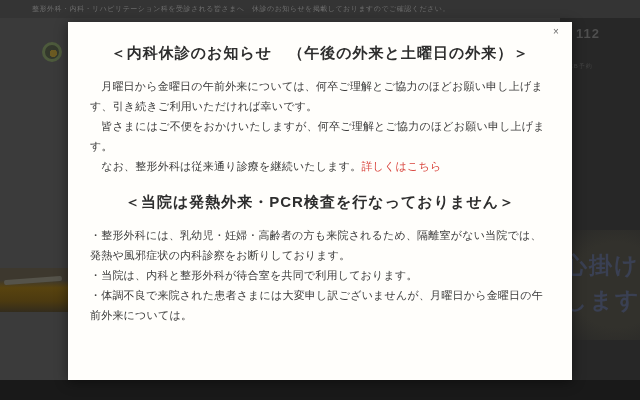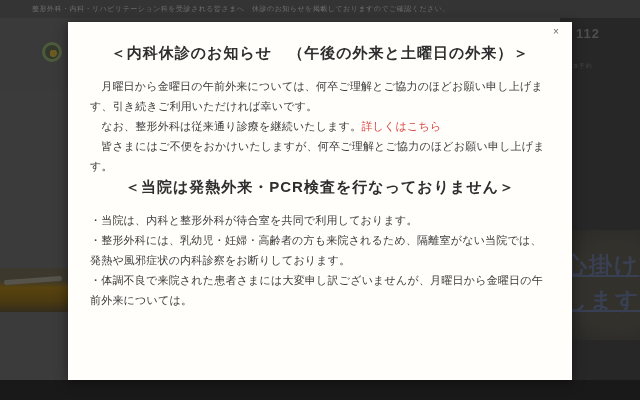--- a/index.html
+++ b/index.html
@@ -39,21 +39,21 @@
     position: absolute; left: 562px; top: 62px;
     font-size: 6px; color: #454545; letter-spacing: 1px;
   }
   .hero-patch {
     position: absolute; left: 560px; top: 230px; width: 80px; height: 110px;
     background: radial-gradient(ellipse at 70% 50%, #32312c 0 55%, #272727 100%);
   }
   .hero-text {
     position: absolute; left: 564px; top: 248px;
     font-size: 23px; font-weight: bold; color: #3a4053;
-    letter-spacing: 2px; line-height: 1.5; white-space: nowrap; text-decoration: underline;
+    letter-spacing: 2px; line-height: 1.5; white-space: nowrap;
   }
   .photo-band {
     position: absolute; left: 0; top: 268px; width: 68px; height: 44px;
     background: linear-gradient(180deg, #3d382e 0 28%, #58430f 45%, #4c3a10 75%, #332c1d 100%);
   }
   .photo-band .streak {
     position: absolute; left: 4px; top: 10px; width: 58px; height: 5px;
     background: #55534a; transform: rotate(-4deg); border-radius: 2px;
   }
   .bottom-band {
@@ -73,21 +73,21 @@
     width: 16px; height: 16px;
     font-size: 10px; line-height: 16px; text-align: center;
     color: #6c6c6c; cursor: pointer; background: none; border: none;
     font-family: inherit;
   }
   .sec-title {
     font-size: 15px; font-weight: bold; color: #2e2e2e;
     text-align: center; letter-spacing: 1px;
     margin: 4px 0 13px 0;
   }
-  .sec-title.later { margin-top: 2px; }
+  .sec-title.later { margin-top: 17px; }
   .modal p, .modal .bullet {
     font-size: 11px; color: #3c3c3c; line-height: 1.82;
     letter-spacing: 0.2px;
   }
   .detail-link {
     color: #d9453e; text-decoration: none; cursor: pointer;
   }
 </style>
 </head>
 <body>
@@ -112,22 +112,22 @@
   </div>
   <div class="bottom-band"></div>
 </div>
 
 <div class="modal">
   <button class="modal-close">×</button>
 
   <div class="sec-title">＜内科休診のお知らせ　（午後の外来と土曜日の外来）＞</div>
 
   <p>　月曜日から金曜日の午前外来については、何卒ご理解とご協力のほどお願い申し上げます、引き続きご利用いただければ幸いです。</p>
+  <p>　皆さまにはご不便をおかけいたしますが、何卒ご理解とご協力のほどお願い申し上げます。</p>
   <p><span>　なお、整形外科は従来通り診療を継続いたします。</span><a class="detail-link">詳しくはこちら</a></p>
-  <p>　皆さまにはご不便をおかけいたしますが、何卒ご理解とご協力のほどお願い申し上げます。</p>
 
   <div class="sec-title later">＜当院は発熱外来・PCR検査を行なっておりません＞</div>
 
+  <div class="bullet">・整形外科には、乳幼児・妊婦・高齢者の方も来院されるため、隔離室がない当院では、発熱や風邪症状の内科診察をお断りしております。</div>
   <div class="bullet">・当院は、内科と整形外科が待合室を共同で利用しております。</div>
-  <div class="bullet">・整形外科には、乳幼児・妊婦・高齢者の方も来院されるため、隔離室がない当院では、発熱や風邪症状の内科診察をお断りしております。</div>
   <div class="bullet">・体調不良で来院された患者さまには大変申し訳ございませんが、月曜日から金曜日の午前外来については。</div>
 
 </div>
 
 </body></html>

